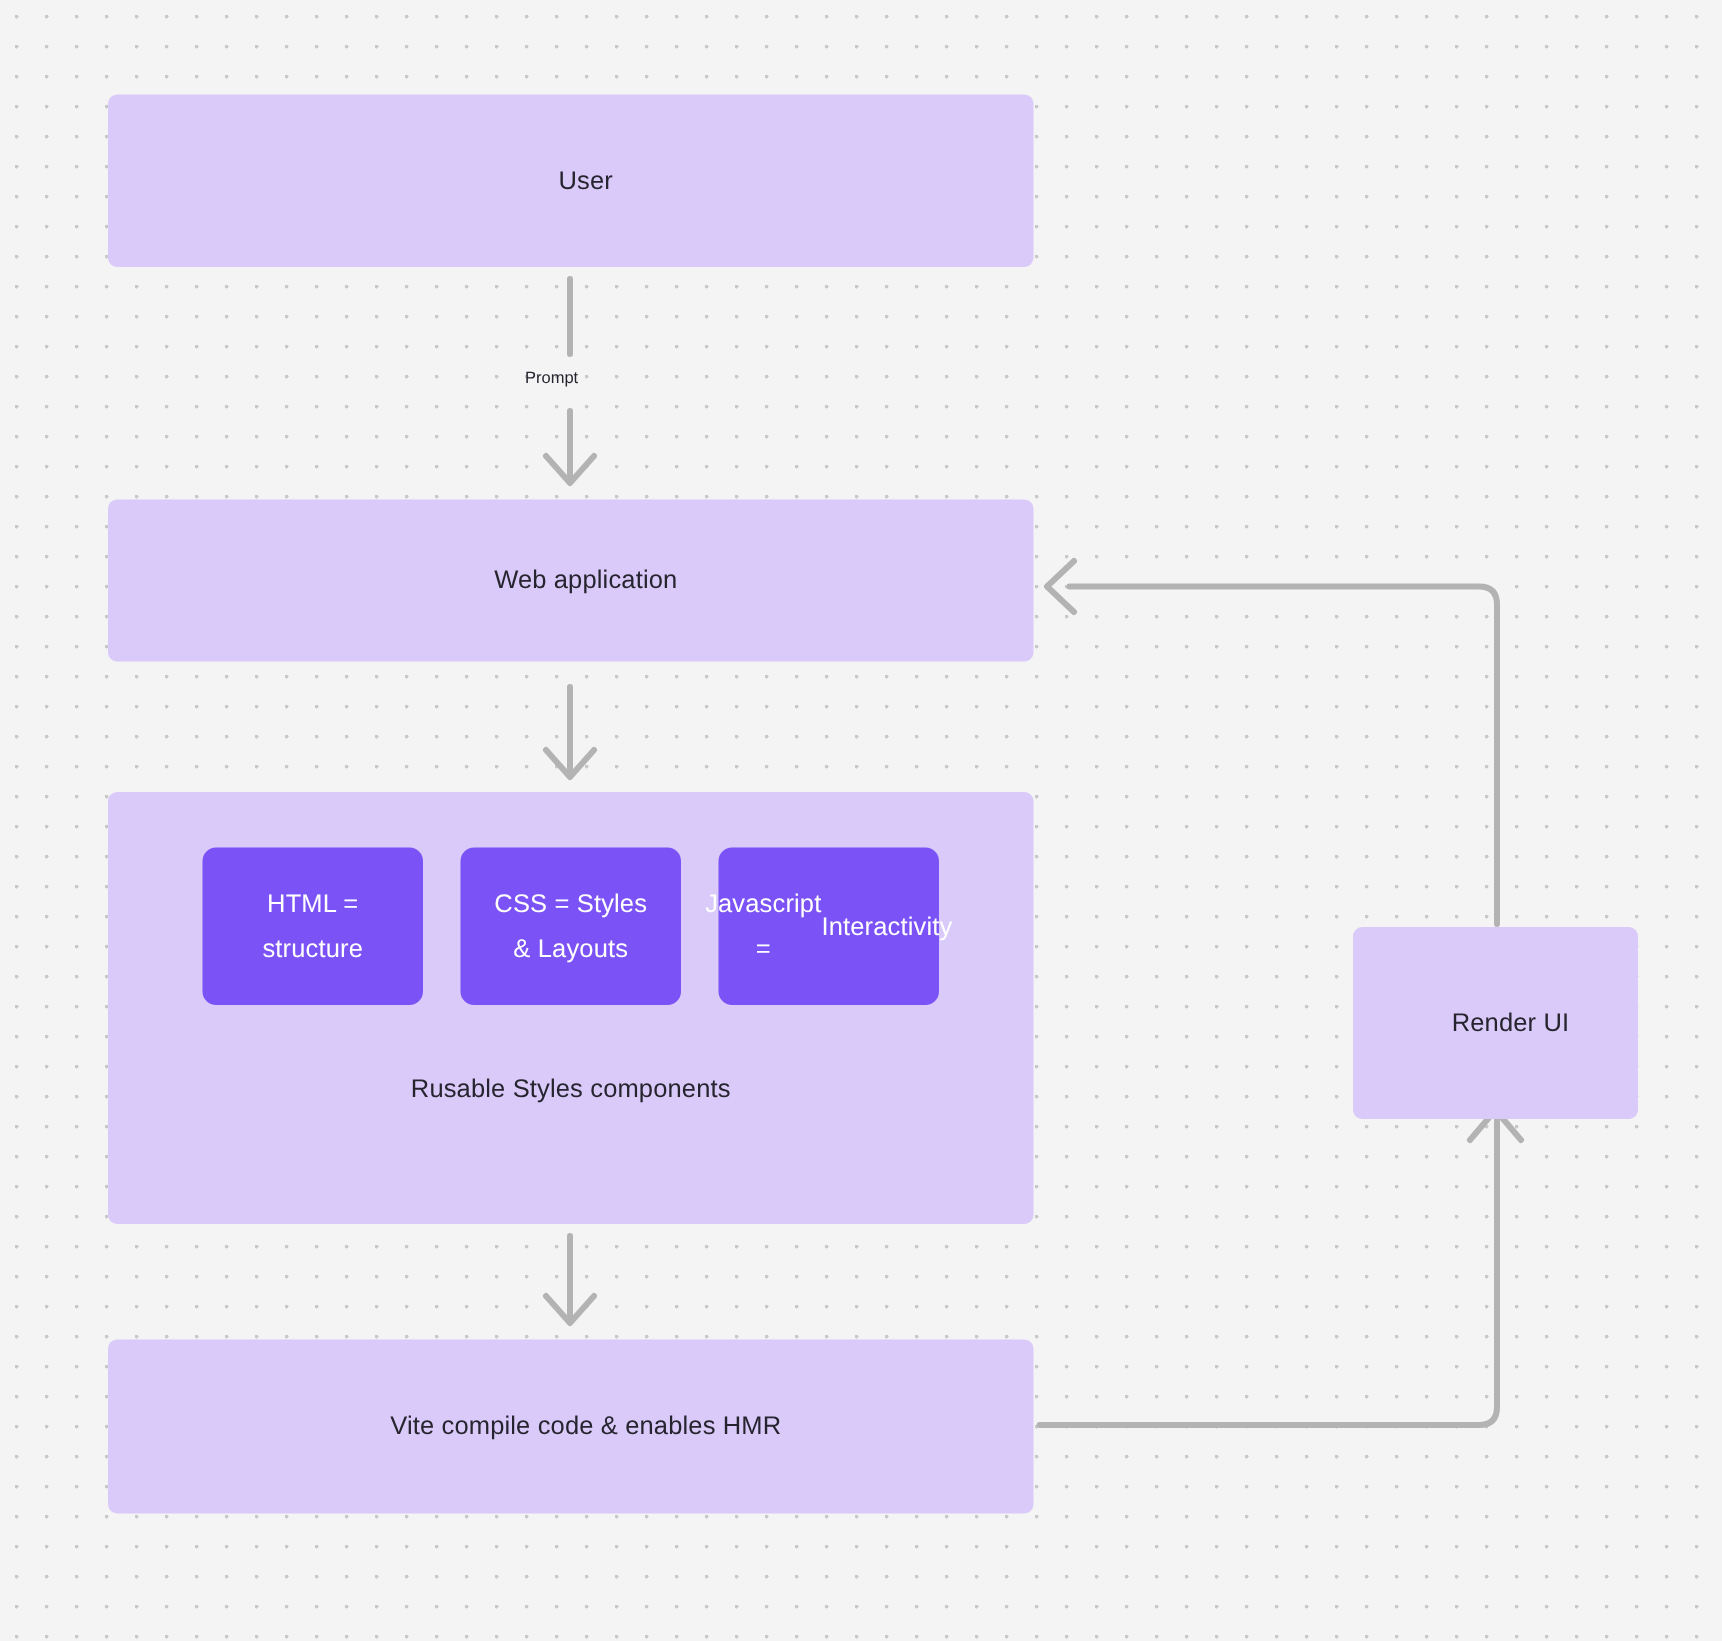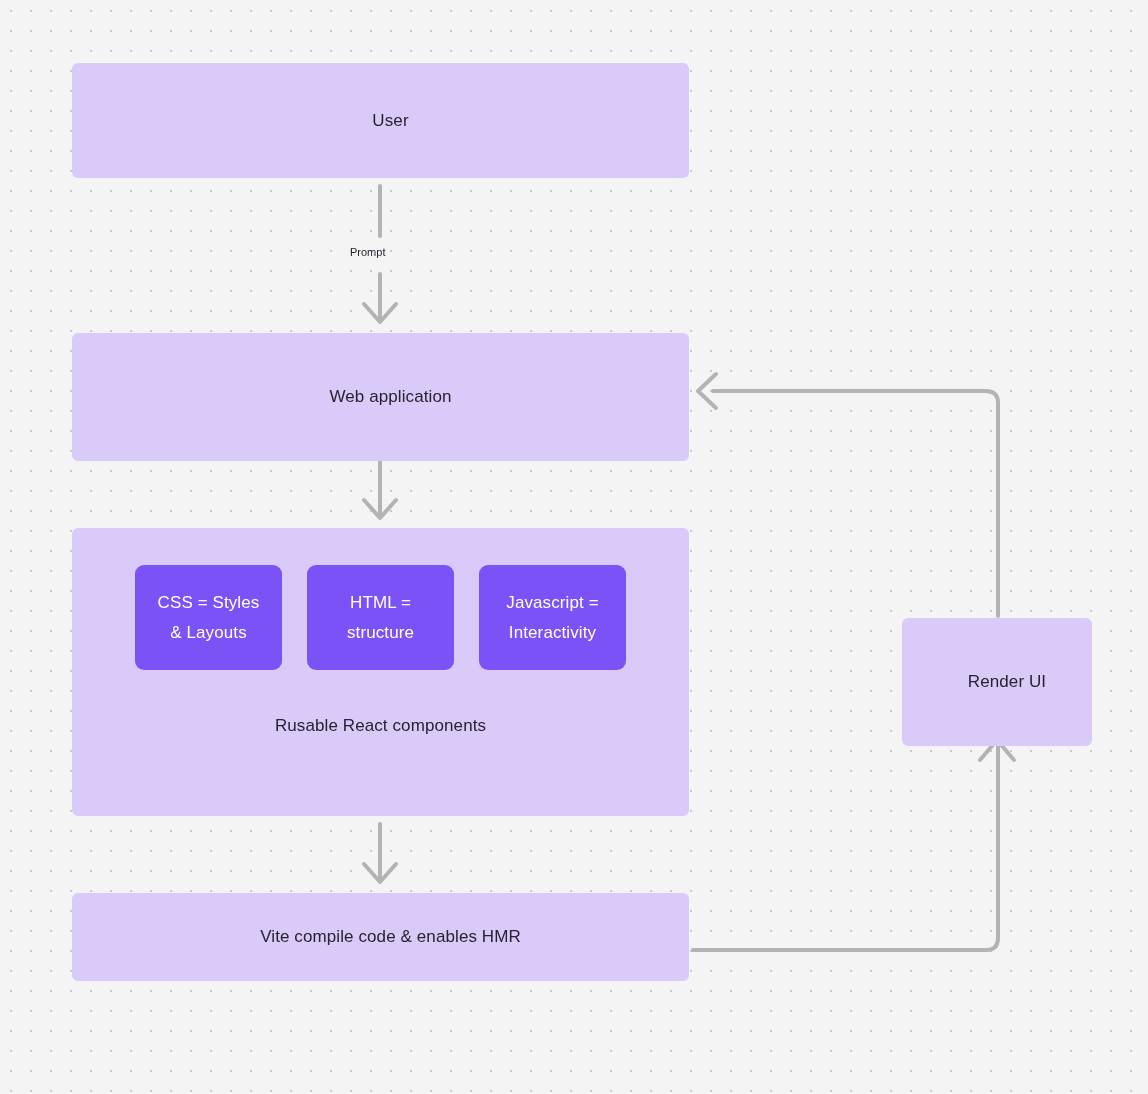--- a/index.html
+++ b/index.html
@@ -39,24 +39,24 @@
   .node-deep {
     background: #7b52f5;
     color: #ffffff;
     border-radius: 9px;
     font-size: 17px;
     line-height: 1.72;
   }
 
   
   #node-user        { left: 72px;  top: 63px;  width: 617px; height: 115px; }
-  #node-web-app     { left: 72px;  top: 333px; width: 617px; height: 128px; }
+  #node-web-app     { left: 72px;  top: 333px; width: 617px; height: 108px; }
   #node-components  { left: 72px;  top: 528px; width: 617px; height: 288px;
                       align-items: flex-start; justify-content: flex-start; }
-  #node-vite        { left: 72px;  top: 893px; width: 617px; height: 88px; }
+  #node-vite        { left: 72px;  top: 893px; width: 617px; height: 116px; }
   #node-render-ui   { left: 902px; top: 618px; width: 190px; height: 128px; }
 
   .stack-row {
     position: absolute;
     left: 0; top: 37px;
     width: 617px;
     display: flex;
     justify-content: center;
     gap: 25px;
   }
@@ -124,33 +124,33 @@
 
   <div id="label-prompt" class="edge-label">Prompt</div>
 
   <div id="node-web-app" class="node node-light">
     <span>Web application</span>
   </div>
 
   <div id="node-components" class="node node-light">
     <div class="stack-row">
       <div class="node node-deep stack-box" style="position:relative;flex-direction:column;">
-        <span>CSS = Styles</span>
-        <span>&amp; Layouts</span>
-      </div>
-      <div class="node node-deep stack-box" style="position:relative;flex-direction:column;">
         <span>HTML =</span>
         <span>structure</span>
       </div>
       <div class="node node-deep stack-box" style="position:relative;flex-direction:column;">
+        <span>CSS = Styles</span>
+        <span>&amp; Layouts</span>
+      </div>
+      <div class="node node-deep stack-box" style="position:relative;">
         <span>Javascript =</span>
         <span>Interactivity</span>
       </div>
     </div>
-    <div class="stack-caption">Rusable React components</div>
+    <div class="stack-caption">Rusable Styles components</div>
   </div>
 
   <div id="node-vite" class="node node-light">
     <span>Vite compile code &amp; enables HMR</span>
   </div>
 
   <div id="node-render-ui" class="node node-light">
     <span>Render UI</span>
   </div>
 

